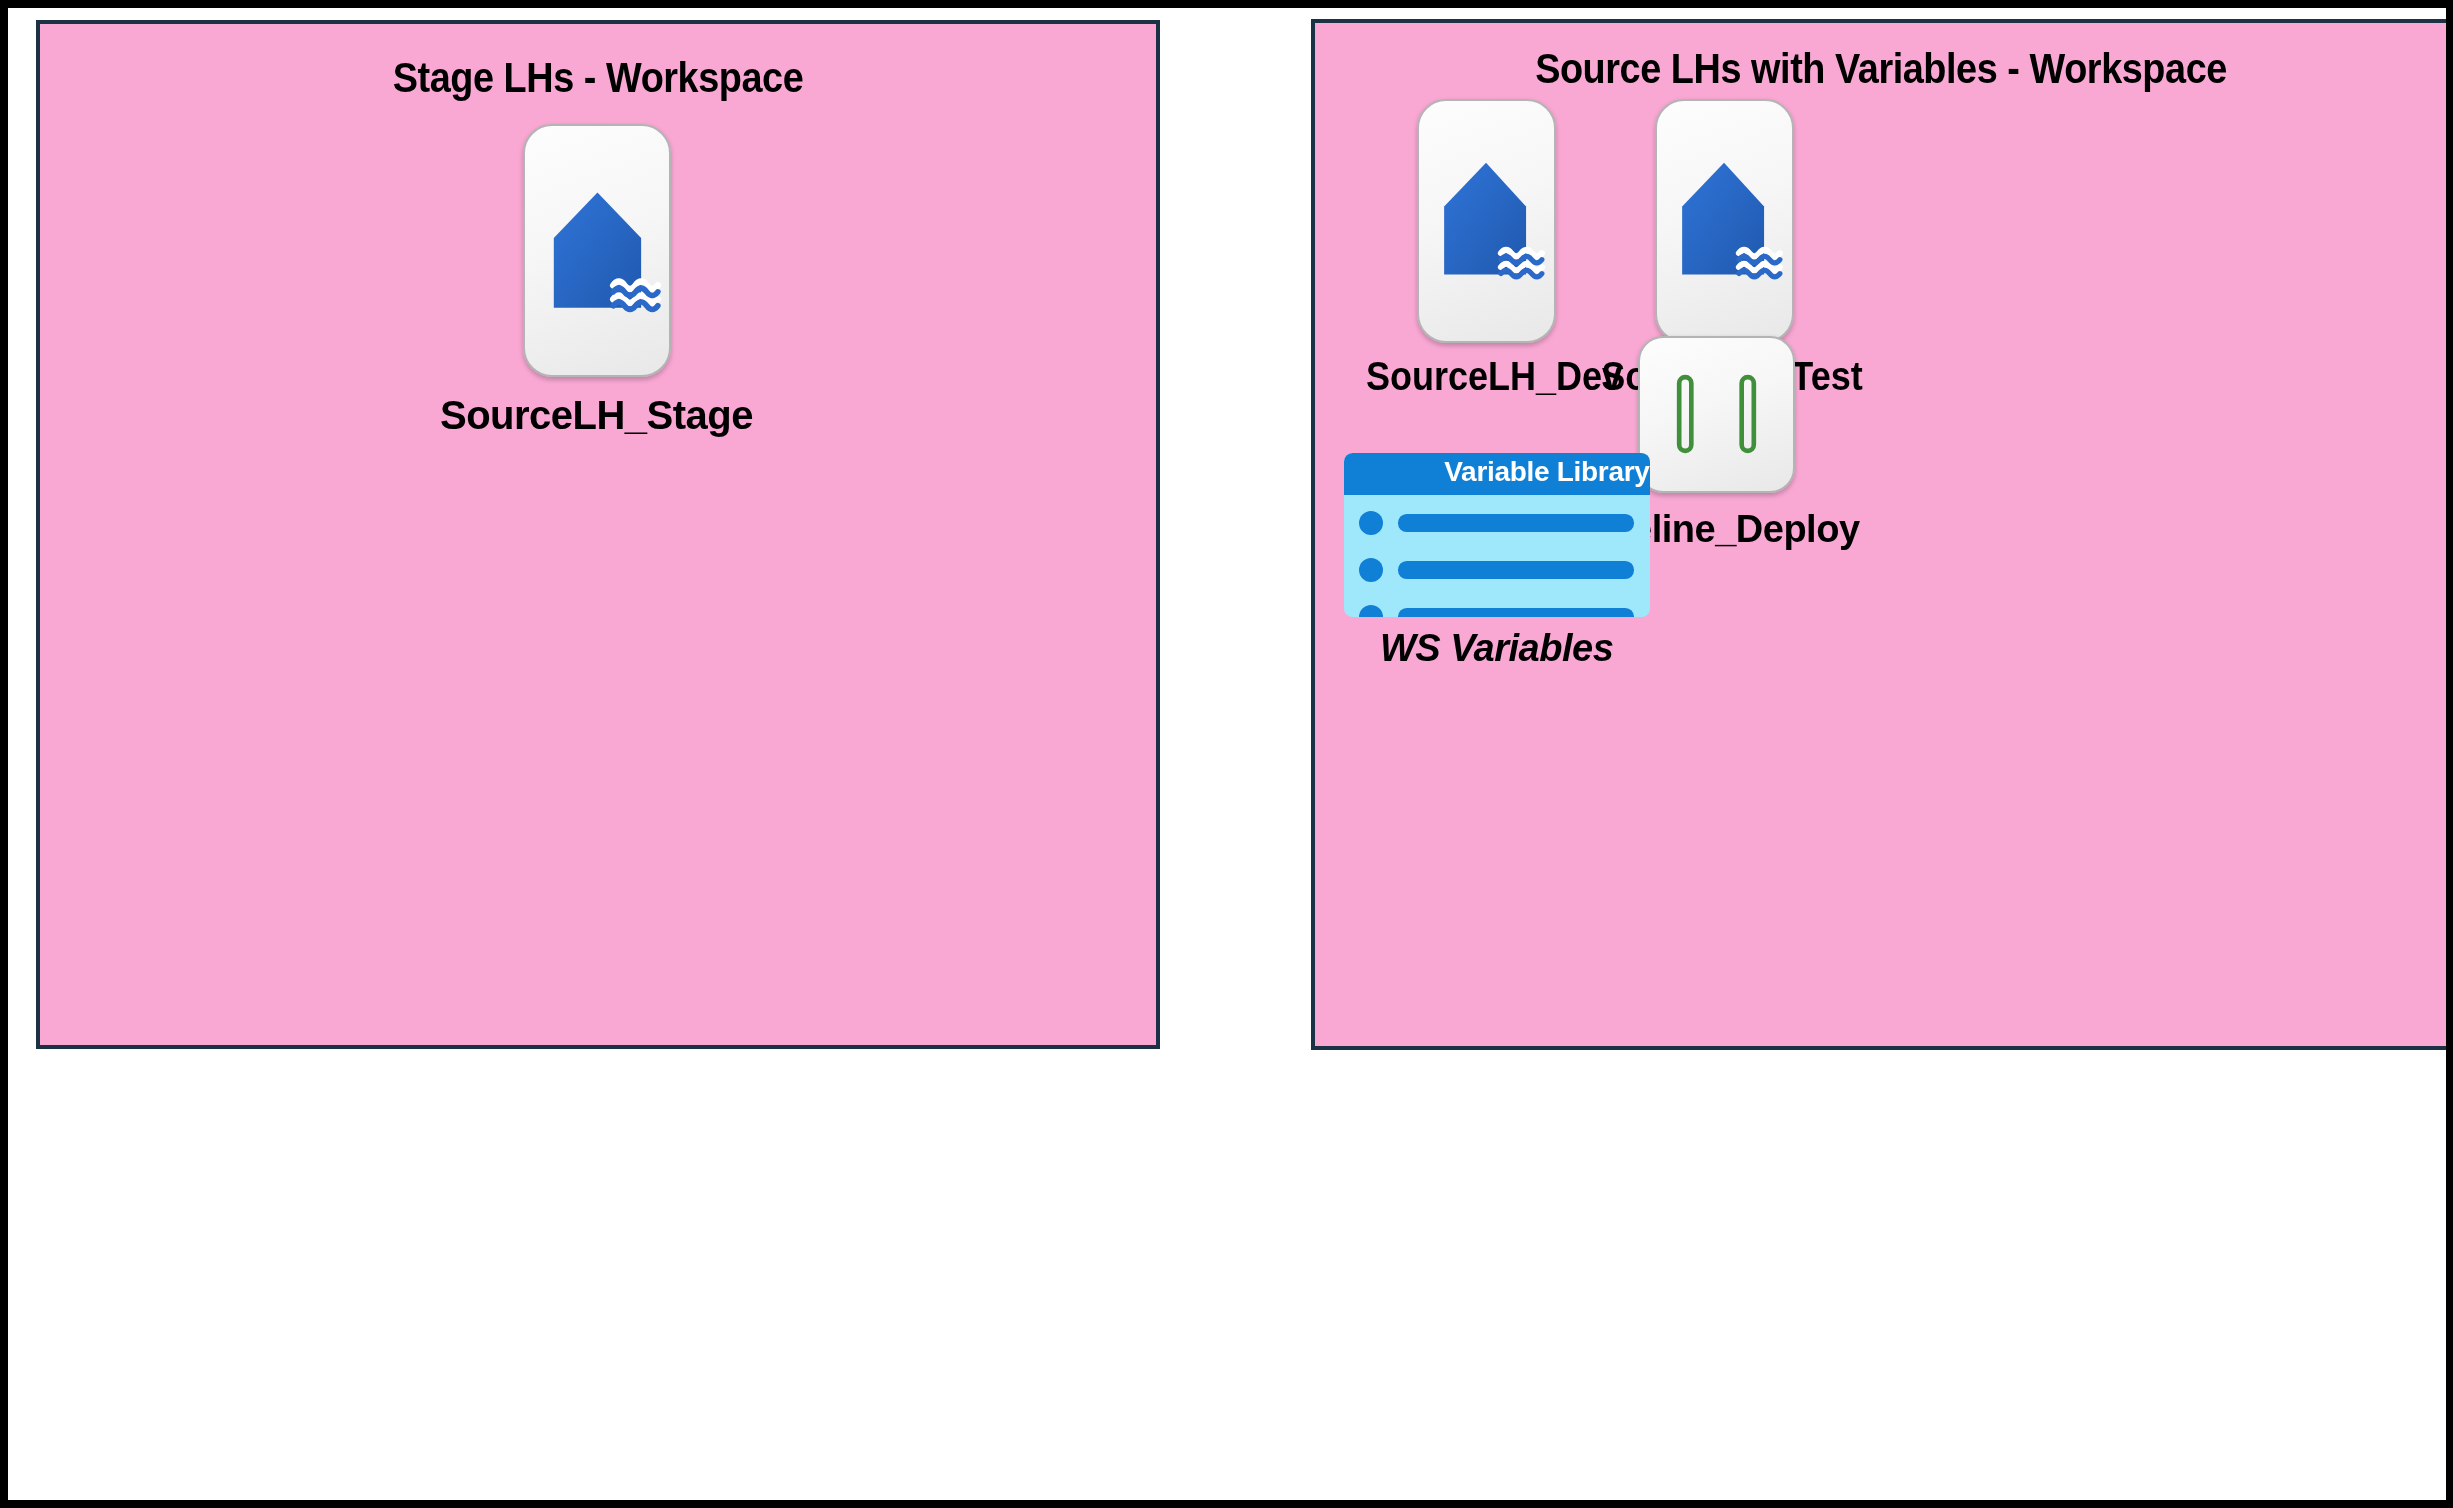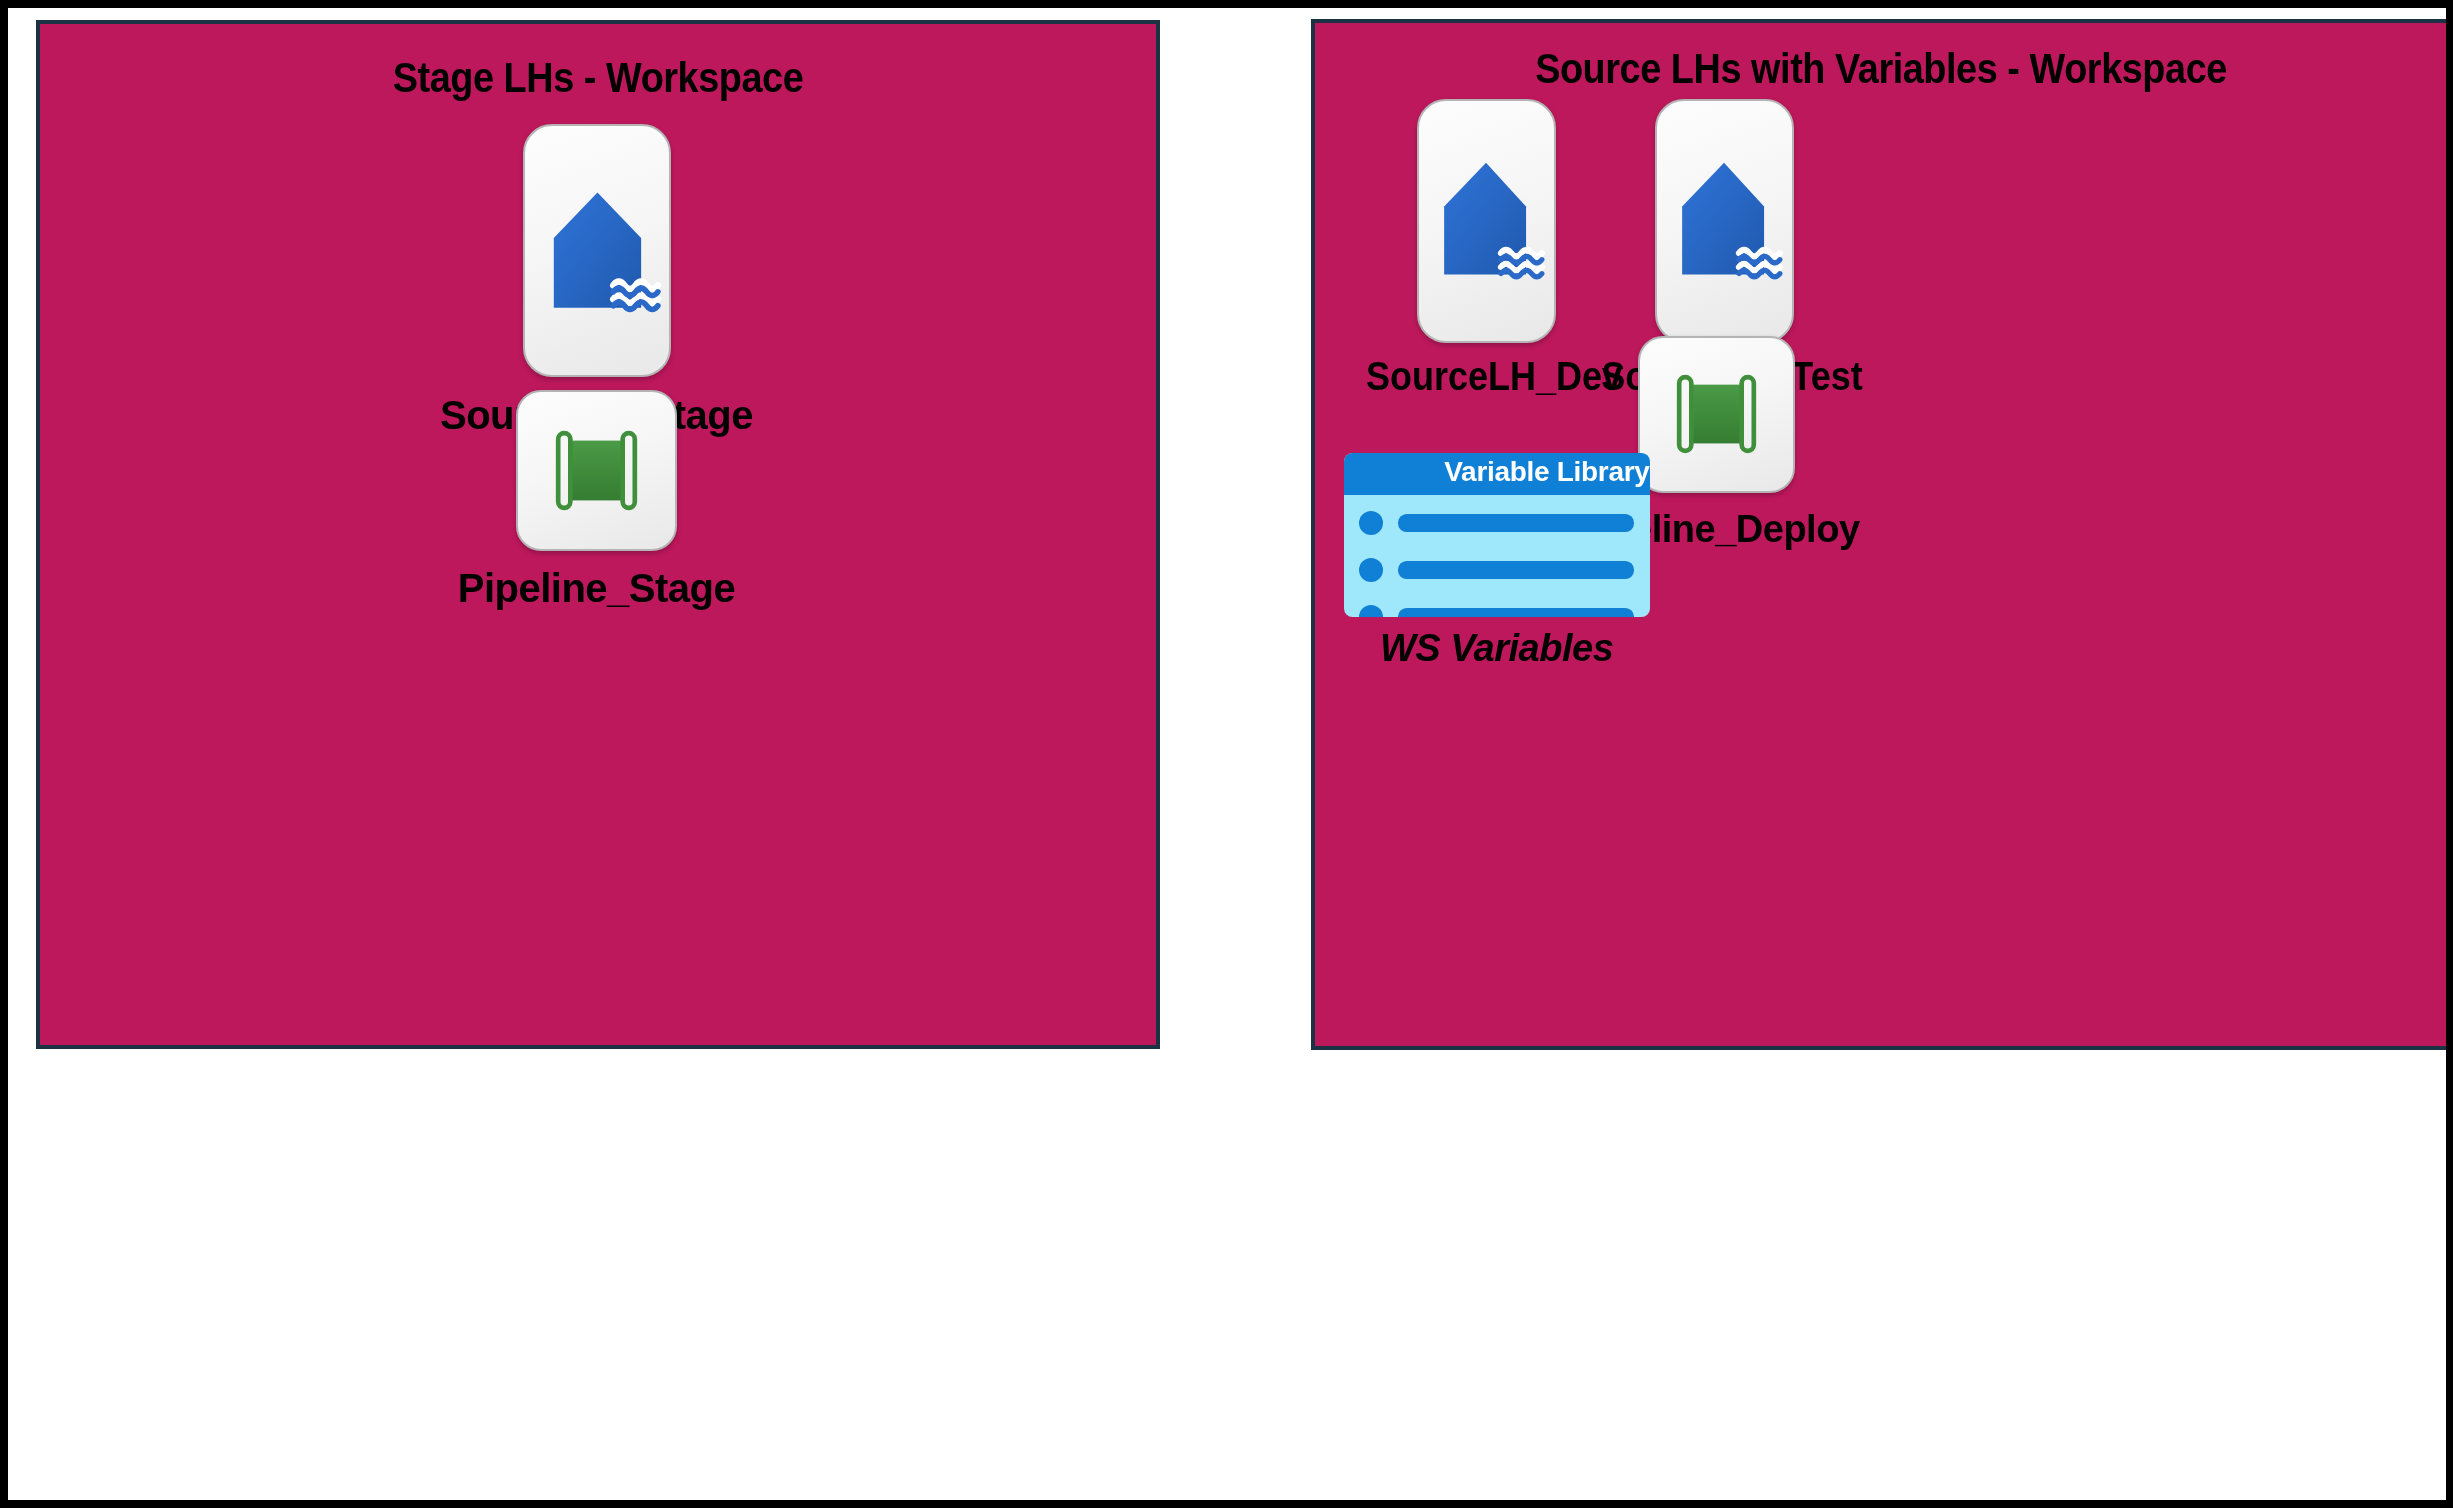--- a/index.html
+++ b/index.html
@@ -16,21 +16,21 @@
     width: 2454px;
     height: 1508px;
     background: #ffffff;
     border: 8.6px solid #000000;
     overflow: hidden;
   }
 
   
   .panel {
     position: absolute;
-    background: #be185d;
+    background: #f9a8d4;
     border: 4.8px solid #1b3245;
   }
 
   .panel-title {
     position: absolute;
     left: 0;
     width: 100%;
     text-align: center;
     font-family: "Liberation Sans Narrow", "Liberation Sans", sans-serif;
     font-weight: bold;
@@ -175,36 +175,20 @@
           </g>
           <g stroke="#2a69c8" stroke-width="6" fill="none" stroke-linecap="round">
             <path d="M95 177 q6 -8 12 0 q6 8 12 0 q6 -8 12 0 q6 8 12 0"></path>
             <path d="M95 192 q6 -8 12 0 q6 8 12 0 q6 -8 12 0 q6 8 12 0"></path>
           </g>
         </svg>
       </div>
       <div class="item-label label-wide" style="top:269px;">SourceLH_Stage</div>
     </div>
 
-    <div class="item" style="left:430px; top:366px; width:253px; height:268px;">
-      <div class="tile" style="left:46px; top:0px; width:161px; height:161px; border-radius:25px;">
-        <svg viewBox="0 0 168 168">
-          <defs>
-            <linearGradient id="pipeGradA" x1="0" y1="0" x2="0" y2="1">
-              <stop offset="0%" stop-color="#4a9a46"></stop>
-              <stop offset="100%" stop-color="#357d32"></stop>
-            </linearGradient>
-          </defs>
-          <rect x="56" y="52" width="56" height="64" fill="url(#pipeGradA)"></rect>
-          <rect x="43" y="44" width="13" height="80" rx="6.5" fill="none" stroke="#3f8f3b" stroke-width="5"></rect>
-          <rect x="112" y="44" width="13" height="80" rx="6.5" fill="none" stroke="#3f8f3b" stroke-width="5"></rect>
-        </svg>
-      </div>
-      <div class="item-label label-wide" style="top:176px;">Pipeline_Stage</div>
-    </div>
   </div>
 
   <div class="panel" id="panel-source">
     <div class="panel-title">Source LHs with Variables - Workspace</div>
 
     <div class="item" style="left:33px; top:76px; width:292px; height:344px;">
       <div class="tile" style="left:69px; top:0px; width:139px; height:244px; border-radius:29px;">
         <svg viewBox="0 0 145 255">
           <path d="M72 65 L115 112 L115 185 L27 185 L27 112 Z" fill="url(#lhGradA)"></path>
           <g stroke="#ffffff" stroke-width="6.5" fill="none" stroke-linecap="round">

